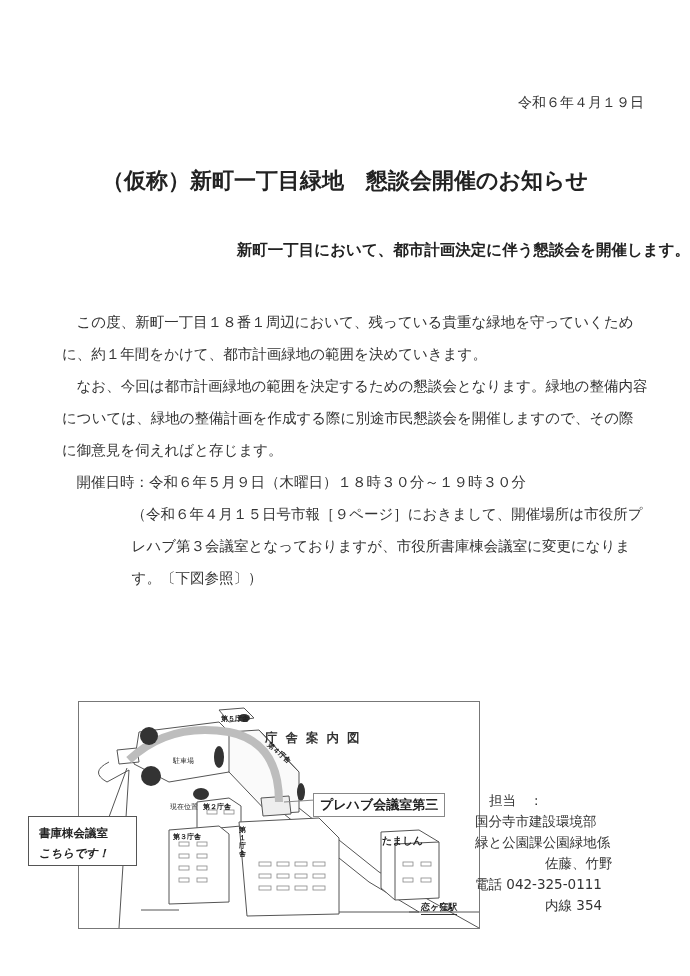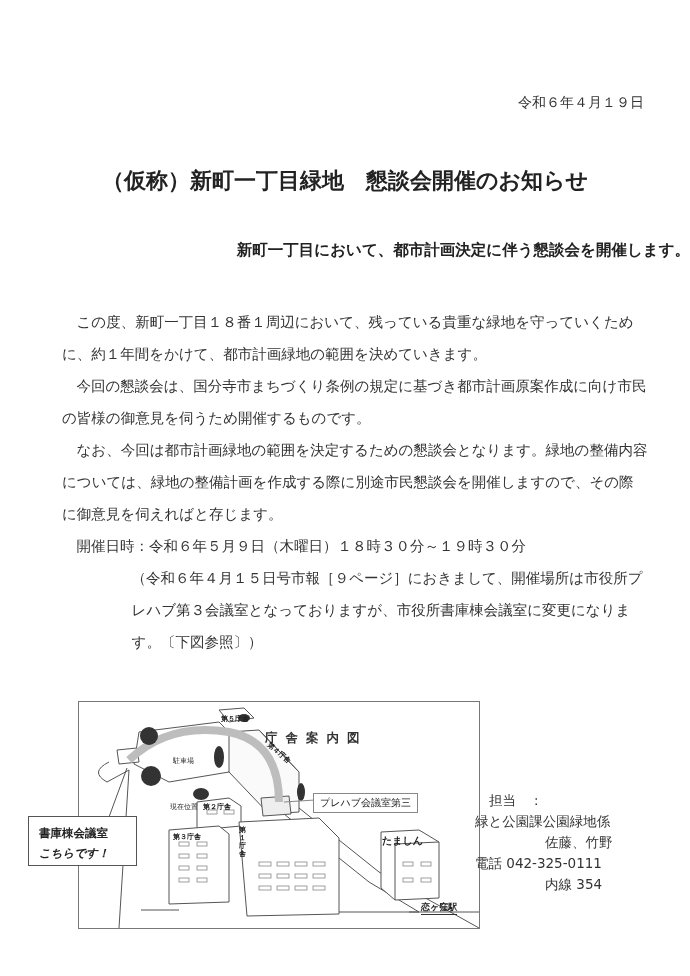--- a/index.html
+++ b/index.html
@@ -26,38 +26,37 @@
   }
   .map svg { position: absolute; left: 0; top: 0; }
   .map-title { position: absolute; left: 186px; top: 4px; font-size: 12.5px; font-weight: bold; letter-spacing: 8px; color: #333; margin-top: 24px; }
   .lbl { position: absolute; font-size: 7px; font-weight: bold; color: #222; white-space: nowrap; }
   .callout {
     position: absolute; left: 28px; top: 816px; width: 109px; height: 50px;
     border: 1px solid #555; background: #fff; font-size: 11.5px; font-weight: bold; color: #222;
     padding: 6px 0 0 10px; box-sizing: border-box; line-height: 20px;
   }
   .prefab-lbl {
-    position: absolute; left: 313px; top: 793px; font-size: 10px; font-weight: normal;
+    position: absolute; left: 313px; top: 793px; font-size: 13px; font-weight: bold;
     border: 1px solid #888; padding: 2px 6px; background: #fff; color: #222;
   }
   .tamashin { position: absolute; left: 382px; top: 834px; font-size: 10px; font-weight: bold; color: #222; }
   .station { position: absolute; left: 421px; top: 901px; font-size: 9px; font-weight: bold; color: #222; border-bottom: 1px solid #333; }
   .contact { position: absolute; left: 489px; top: 790px; font-size: 13.5px; line-height: 21px; color: #333; }
   .contact div { white-space: nowrap; }
 </style>
 </head>
 <body>
 
 <div class="date">令和６年４月１９日</div>
 <div class="title">（仮称）新町一丁目緑地　懇談会開催のお知らせ</div>
 <div class="subtitle">新町一丁目において、都市計画決定に伴う懇談会を開催します。</div>
 
 <div class="body">
   <p class="para">この度、新町一丁目１８番１周辺において、残っている貴重な緑地を守っていくために、約１年間をかけて、都市計画緑地の範囲を決めていきます。</p>
-  <p class="para">今回の懇談会は、国分寺市まちづくり条例の規定に基づき都市計画原案作成に向け市民の皆様の御意見を伺うため開催するものです。</p>
   <p class="para">なお、今回は都市計画緑地の範囲を決定するための懇談会となります。緑地の整備内容については、緑地の整備計画を作成する際に別途市民懇談会を開催しますので、その際に御意見を伺えればと存じます。</p>
   <p class="row"><span>開催日時：</span><span>令和６年５月９日（木曜日）１８時３０分～１９時３０分</span></p>
   <p class="note">（令和６年４月１５日号市報［９ページ］におきまして、開催場所は市役所プレハブ第３会議室となっておりますが、市役所書庫棟会議室に変更になります。〔下図参照〕）</p>
 </div>
 
 <div class="map">
   <svg width="400" height="226" viewBox="0 0 400 226">
     <g fill="none" stroke="#555" stroke-width="1">
 
       <path d="M50 68 L40 226"></path>
@@ -145,17 +144,18 @@
 <div class="tamashin">たましん</div>
 <div class="station">恋ヶ窪駅</div>
 
 <div class="callout">
   <div>書庫棟会議室</div>
   <div style="font-style:italic;">こちらです！</div>
 </div>
 
 <div class="contact">
   <div>担当　：</div>
+  <div style="margin-left:-14px;">国分寺市建設環境部</div>
   <div style="margin-left:-14px;">緑と公園課公園緑地係</div>
   <div style="margin-left:56px;">佐藤、竹野</div>
   <div style="margin-left:-14px;">電話 042-325-0111</div>
   <div style="margin-left:56px;">内線 354</div>
 </div>
 
 </body></html>

